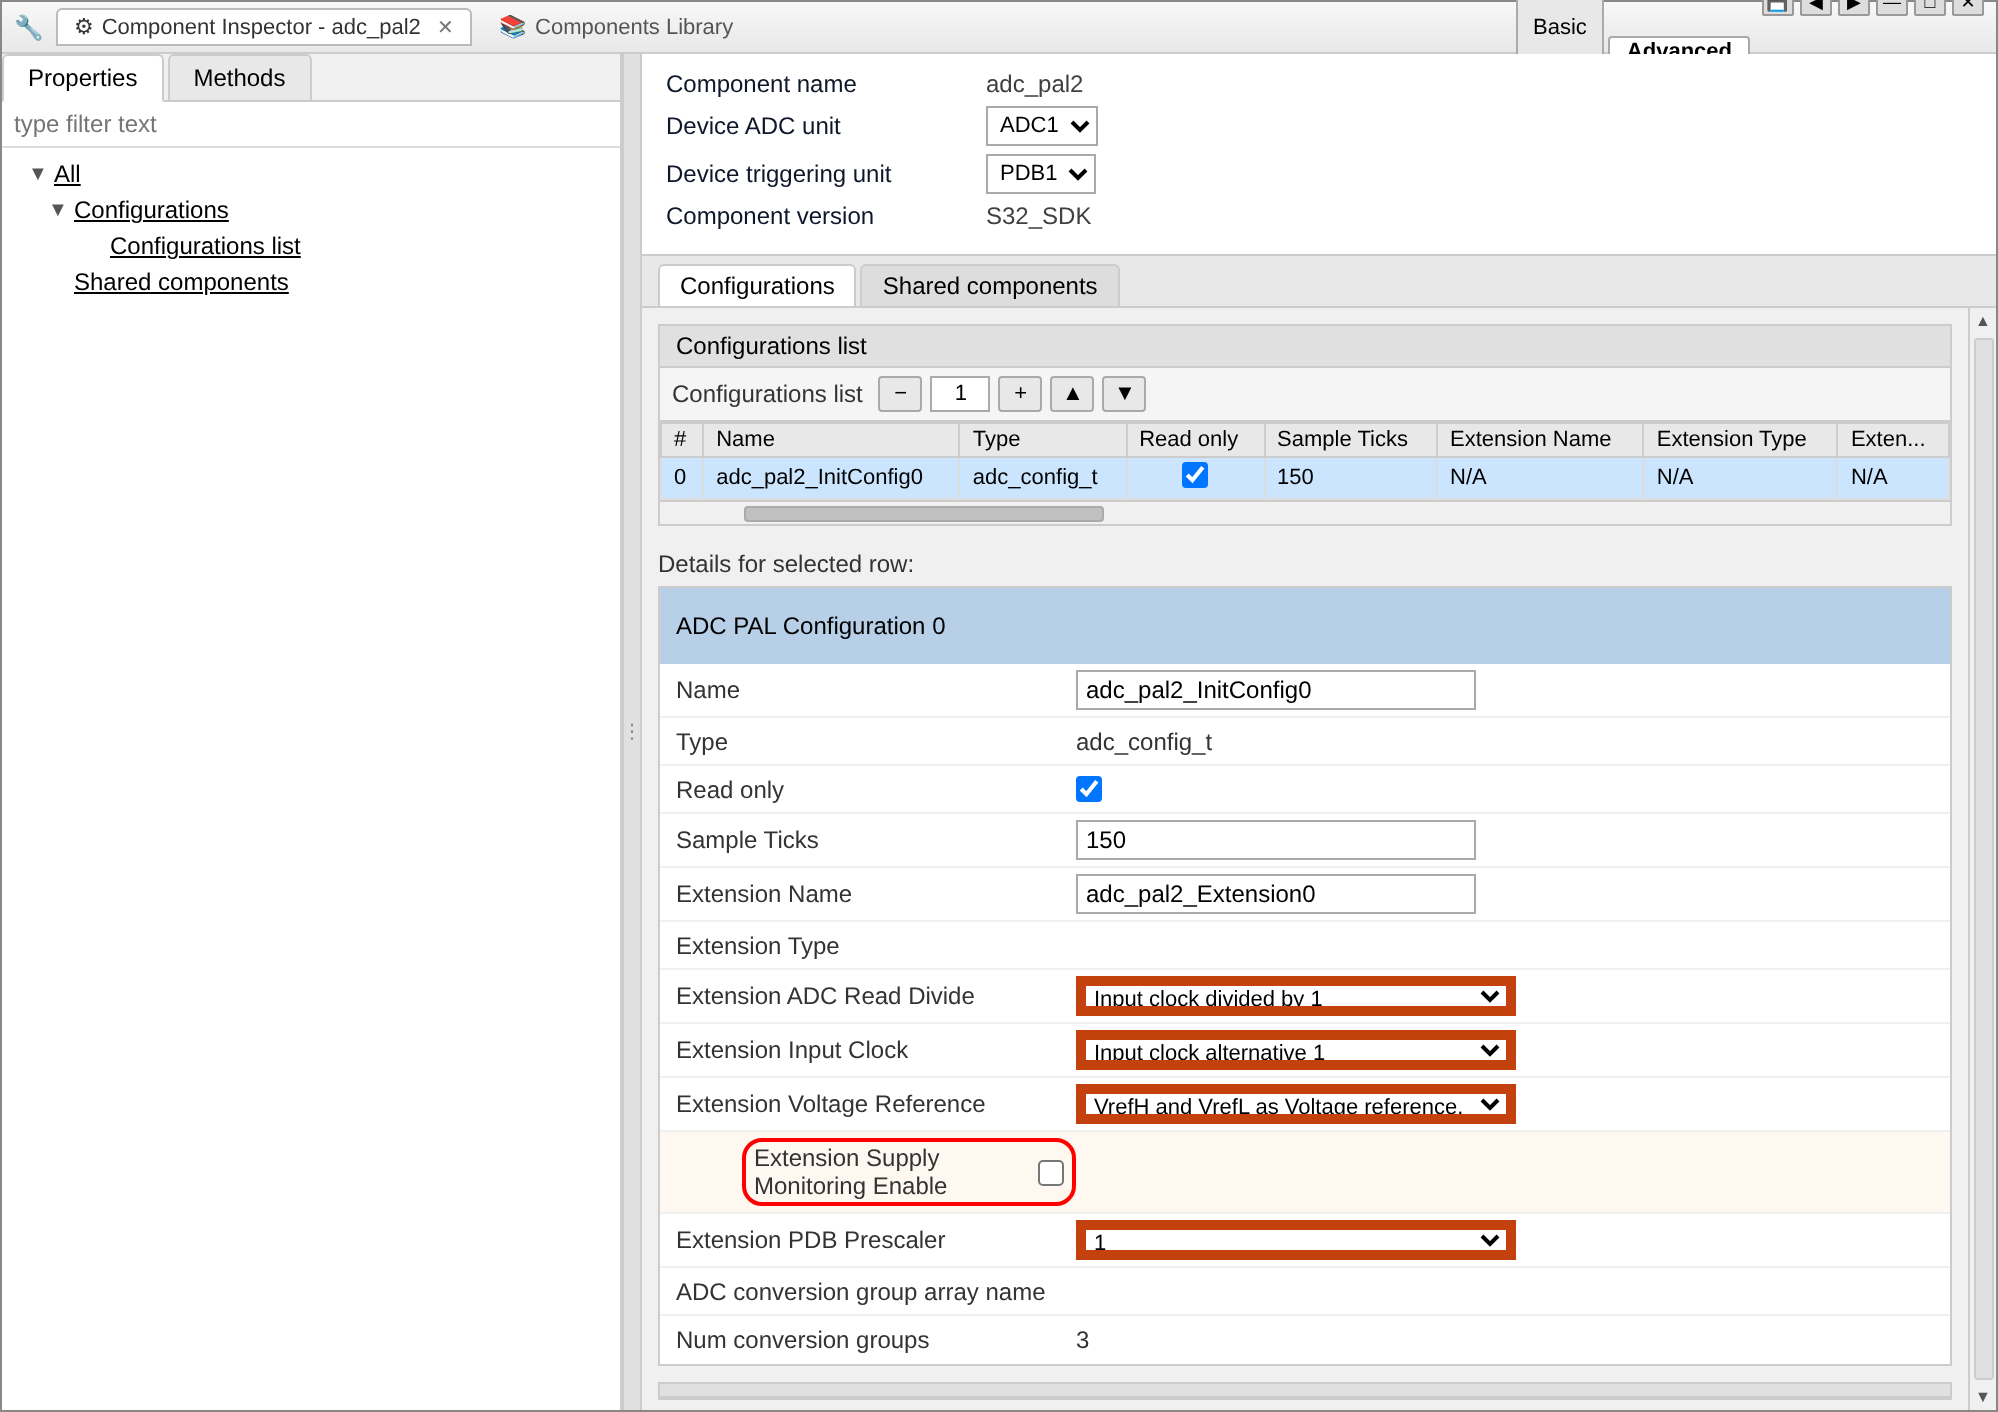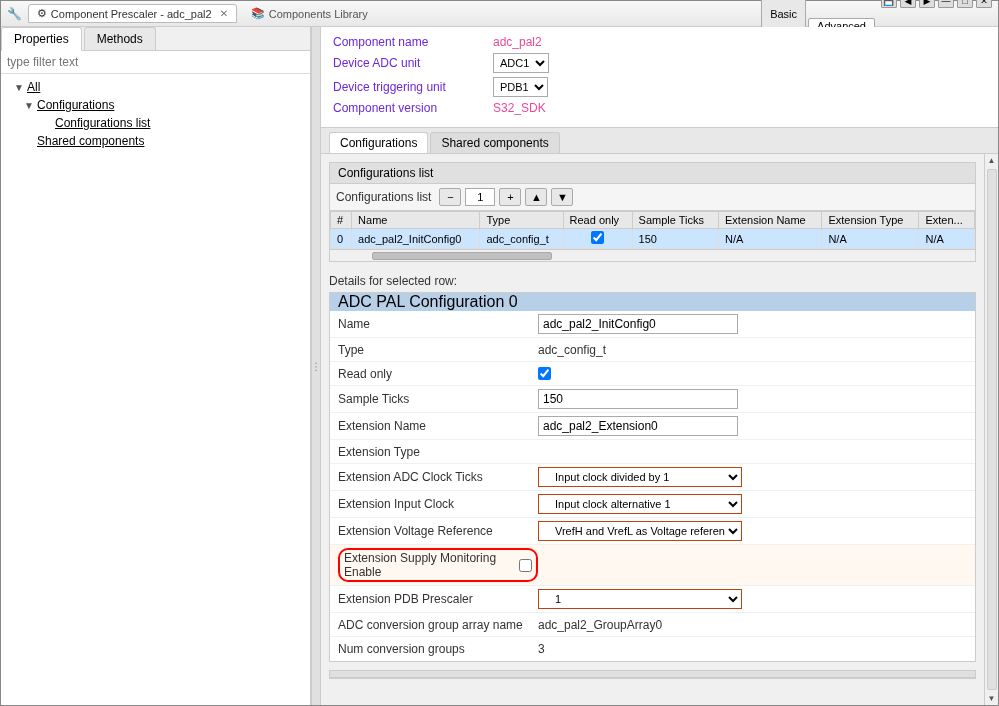--- a/index.html
+++ b/index.html
@@ -67,21 +67,21 @@
       padding: 1px 8px;
       border: 1px solid #aaa;
       background: #e8e8e8;
       cursor: pointer;
       border-radius: 2px;
       font-size: 11px;
     }
 
     .btn-mode.active {
       background: #fff;
-      font-weight: normal;
+      font-weight: bold;
       margin-top: 24px;
     }
 
     .win-controls {
       display: flex;
       gap: 3px;
     }
 
     .win-btn {
       width: 16px;
@@ -190,26 +190,26 @@
 
     .header-row {
       display: flex;
       align-items: center;
       margin-bottom: 4px;
     }
 
     .header-label {
       width: 160px;
       font-size: 12px;
-      color: #6d28d9;
+      color: #0f172a;
     }
 
     .header-value {
       font-size: 12px;
-      color: #ec4899;
+      color: #404040;
     }
 
     select.small-select {
       font-size: 11px;
       border: 1px solid #aaa;
       background: #fff;
       padding: 1px 2px;
       height: 20px;
     }
 
@@ -332,22 +332,22 @@
       padding: 4px 0 4px 0;
     }
 
     .detail-section {
       background: #fff;
       border: 1px solid #ccc;
     }
 
     .detail-title {
       background: #b8cfe8;
-      padding: 0 8px;
-      font-size: 16px;
+      padding: 12px 8px;
+      font-size: 12px;
       font-weight: 500;
       color: #000;
     }
 
     .detail-body {
       padding: 0;
     }
 
     .detail-row {
       display: flex;
@@ -376,40 +376,40 @@
 
     .detail-input {
       width: 200px;
       height: 20px;
       border: 1px solid #aaa;
       font-size: 12px;
       padding: 1px 4px;
     }
 
     .detail-select {
-      width: 204px;
+      width: 220px;
       height: 20px;
-      border: 1px solid #c2410c;
+      border: 5px solid #c2410c;
       font-size: 11px;
       background: #fff;
-      padding-left: 12px;
     }
 
     
     .detail-row.highlighted {
       background: #fff8f0;
     }
 
     .highlight-border {
       border: 2px solid red;
       border-radius: 10px;
       padding: 1px 4px;
       display: inline-flex;
       align-items: center;
       gap: 4px;
+      margin-left: 33px;
     }
 
     
     .horiz-scroll {
       height: 12px;
       background: #f0f0f0;
       border-top: 1px solid #ccc;
       display: flex;
       align-items: center;
       padding: 0 2px;
@@ -470,21 +470,21 @@
   </style>
 </head>
 <body>
 
 <div class="window">
 
   <div class="title-bar">
     <span style="font-size:12px; color:#555;">🔧</span>
     <div class="title-tab">
       <span style="font-size:11px;">⚙</span>
-      <span>Component Prescaler - adc_pal2</span>
+      <span>Component Inspector - adc_pal2</span>
       <span style="font-size:10px; color:#777; margin-left:4px;">✕</span>
     </div>
     <div class="title-tab title-tab-inactive">
       <span style="font-size:11px;">📚</span>
       <span>Components Library</span>
     </div>
     <div class="title-bar-right">
       <div class="btn-basic-adv">
         <button class="btn-mode">Basic</button>
         <button class="btn-mode active">Advanced</button>
@@ -643,21 +643,21 @@
               <div class="detail-row">
                 <span class="detail-field-label">Extension Name</span>
                 <input class="detail-input" type="text" value="adc_pal2_Extension0" style="">
               </div>
 
               <div class="detail-row">
                 <span class="detail-field-label">Extension Type</span>
               </div>
 
               <div class="detail-row">
-                <span class="detail-field-label">Extension ADC Clock Ticks</span>
+                <span class="detail-field-label">Extension ADC Read Divide</span>
                 <select class="detail-select">
                   <option>Input clock divided by 1</option>
                   <option>Input clock divided by 2</option>
                   <option>Input clock divided by 4</option>
                   <option>Input clock divided by 8</option>
                 </select>
               </div>
 
 
               <div class="detail-row">
@@ -689,21 +689,20 @@
                 <select class="detail-select">
                   <option>1</option>
                   <option>2</option>
                   <option>4</option>
                   <option>8</option>
                 </select>
               </div>
 
               <div class="detail-row">
                 <span class="detail-field-label">ADC conversion group array name</span>
-                <span class="detail-field-value">adc_pal2_GroupArray0</span>
               </div>
 
               <div class="detail-row">
                 <span class="detail-field-label">Num conversion groups</span>
                 <span class="detail-field-value">3</span>
               </div>
 
             </div>
           </div>
 

